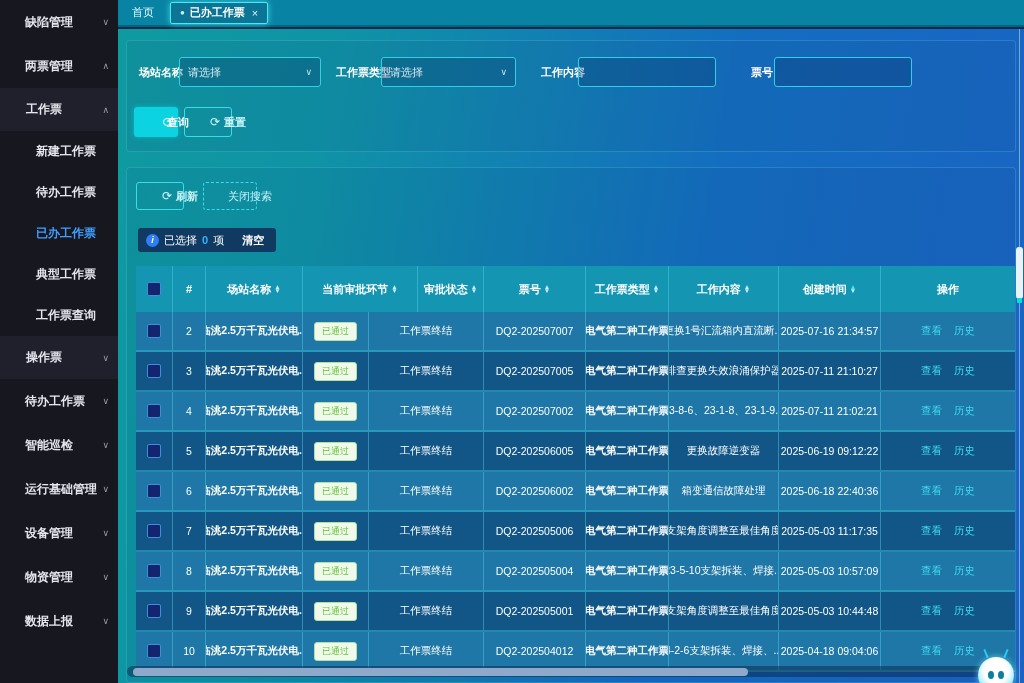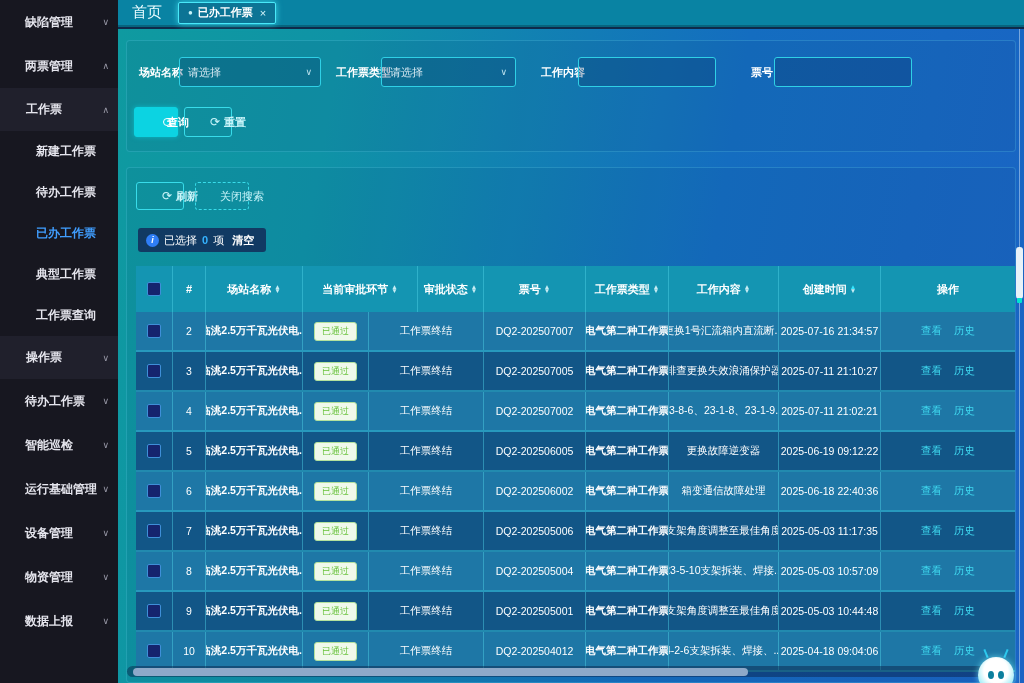--- a/index.html
+++ b/index.html
@@ -15,21 +15,21 @@
   .sb-item .chev { position:absolute; right:9px; font-size:9px; color:#9a9aa8; font-weight:400; }
   .sb-item.lv1 { padding-left:25px; }
   .sb-item.lv2 { padding-left:26px; height:43px; background:#20202c; }
   .sb-item.lv3 { padding-left:36px; height:41px; }
   .sb-item.active { color:#409eff; }
 
   
   .tabbar { position:absolute; left:118px; top:0; width:906px; height:27px;
     background:#0983a3; border-bottom:2px solid #07647e; display:flex;
     align-items:center; z-index:4; }
-  .tab-plain { color:#eafcff; font-size:15px; padding:0 14px; cursor:pointer; }
+  .tab-plain { color:#eafcff; font-size:11px; padding:0 14px; cursor:pointer; }
   .tab-active { display:flex; align-items:center; gap:5px; height:22px; margin-left:2px;
     padding:0 9px; background:#0c7495; border:1px solid #49e8f8; border-radius:2px;
     box-shadow:0 0 6px rgba(73,232,248,.8); color:#ffffff; font-size:11px;
     font-weight:700; cursor:pointer; }
   .tab-active .dot { font-size:8px; color:#c9f4fa; }
   .tab-active .x { font-size:11px; font-weight:400; color:#d8f6fb; margin-left:2px; }
 
   
   .main { position:absolute; left:118px; top:29px; width:906px; height:654px;
     background:linear-gradient(100deg,#0f9aa0 0%,#118fae 0%,#0f97a3 8%,#1173b8 55%,#1a63c4 100%);
@@ -54,38 +54,38 @@
 
   .btn { display:inline-flex; align-items:center; justify-content:center; gap:4px;
     height:30px; border-radius:3px; font-size:11px; font-weight:700; cursor:pointer;
     white-space:nowrap;padding-left:40px; }
   .btn-primary { position:absolute; left:7px; top:66px; width:44px;
     background:#0cd3e2; color:#ffffff; border:1px solid #0cd3e2;
     box-shadow:0 0 5px rgba(12,211,226,.6); }
   .btn-ghost { background:transparent; border:1px solid #38dcea; color:#c8f4f9; }
   .btn-reset { position:absolute; left:57px; top:66px; width:48px; }
   .btn-refresh { position:absolute; left:9px; top:14px; width:48px; height:28px; }
-  .btn-close-search { position:absolute; left:68px; top:14px; width:54px; height:28px;
+  .btn-close-search { position:absolute; left:76px; top:14px; width:54px; height:28px;
     border-style:dashed; font-weight:400; }
 
   .mag { width:9px; height:9px; position:relative; display:inline-block; }
   .mag::before { content:""; position:absolute; left:0; top:0; width:6px; height:6px;
     border:1.4px solid #fff; border-radius:50%; }
   .mag::after { content:""; position:absolute; left:6px; top:6px; width:3px; height:1.6px;
     background:#fff; transform:rotate(45deg); }
   .spin { font-size:12px; font-weight:400; line-height:1; }
 
   .sel-bar { position:absolute; left:11px; top:60px; height:24px; display:inline-flex;
     align-items:center; gap:5px; padding:0 12px 0 8px; background:#113a63;
     border-radius:3px; color:#ffffff; font-size:11px; }
   .info-ic { width:13px; height:13px; border-radius:50%; background:#2f7ef7; color:#fff;
     font-size:9px; font-weight:700; display:inline-flex; align-items:center;
     justify-content:center; font-style:italic; }
   .sel-count { color:#35b3ff; font-weight:700; }
-  .sel-clear { font-weight:700; cursor:pointer; margin-left:3px; }
+  .sel-clear { font-weight:700; cursor:pointer; margin-left:13px; }
 
   
   .tbl { position:absolute; left:9px; top:98px; width:879px; }
   .trow { display:flex; width:879px; }
   .thead { background:#1495b2; height:46px; }
   .cell { display:flex; align-items:center; justify-content:center; text-align:center;
     color:#ffffff; font-size:10.5px; border-right:1px solid rgba(80,210,230,.45);
     padding:0 3px; overflow:hidden; white-space:nowrap; }
   .thead .cell { font-weight:700; font-size:11px; gap:3px; }
   .rbody .trow { height:40px; border-bottom:2px solid rgba(47,182,207,.55); }

